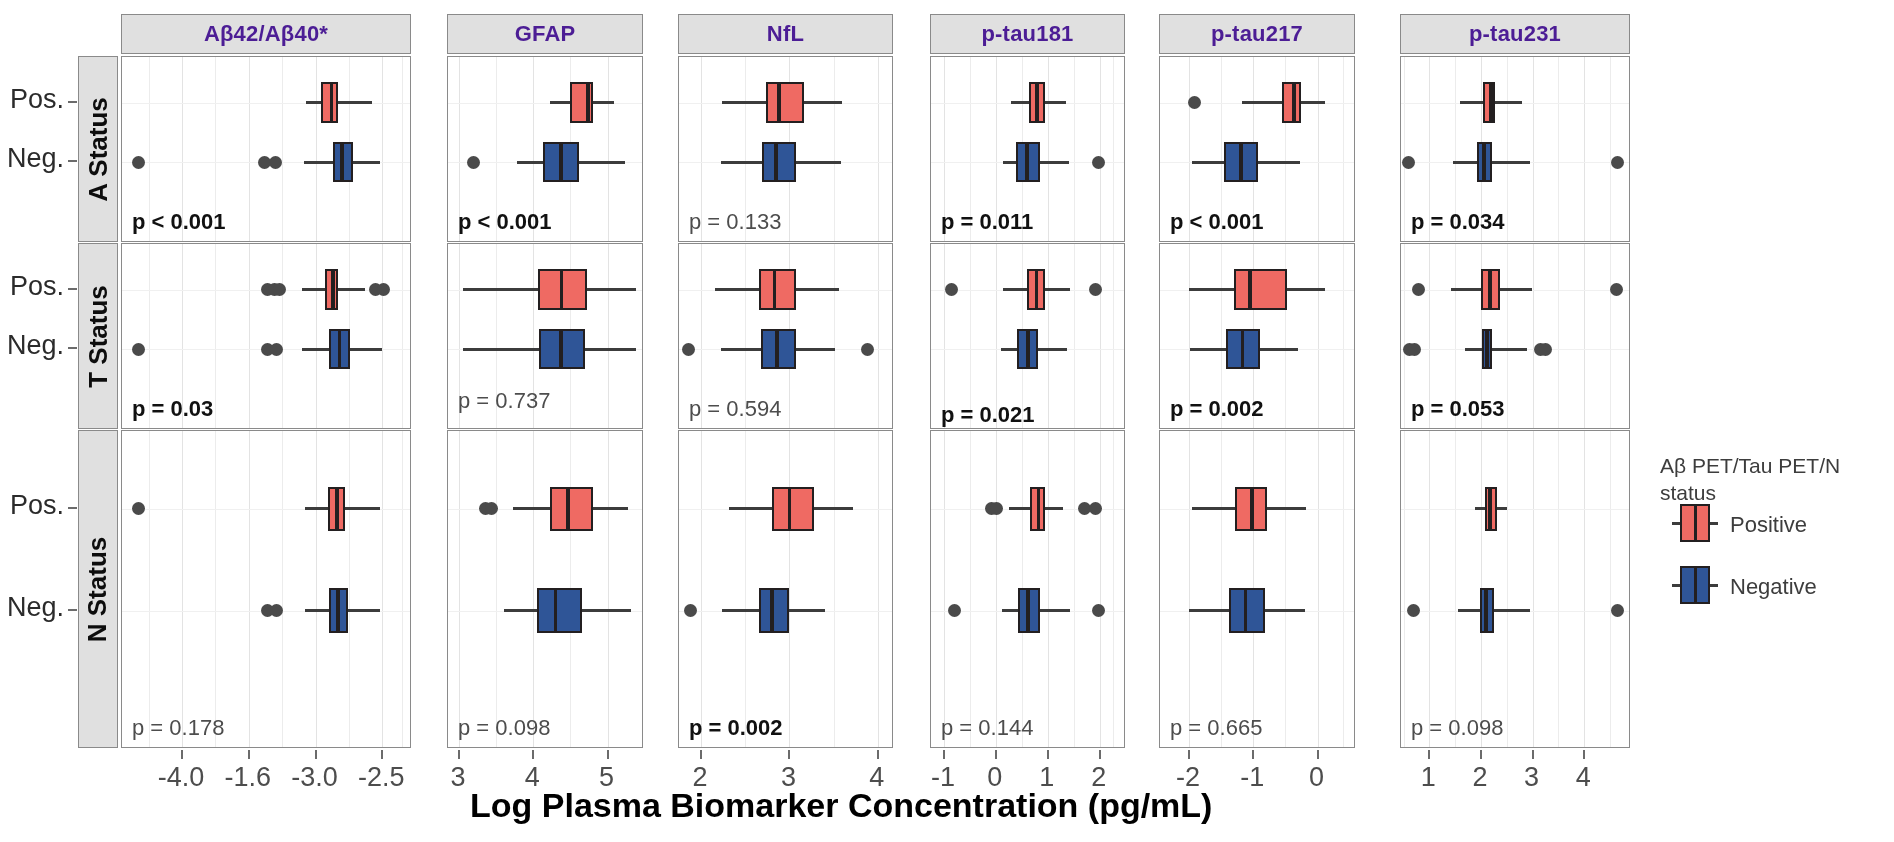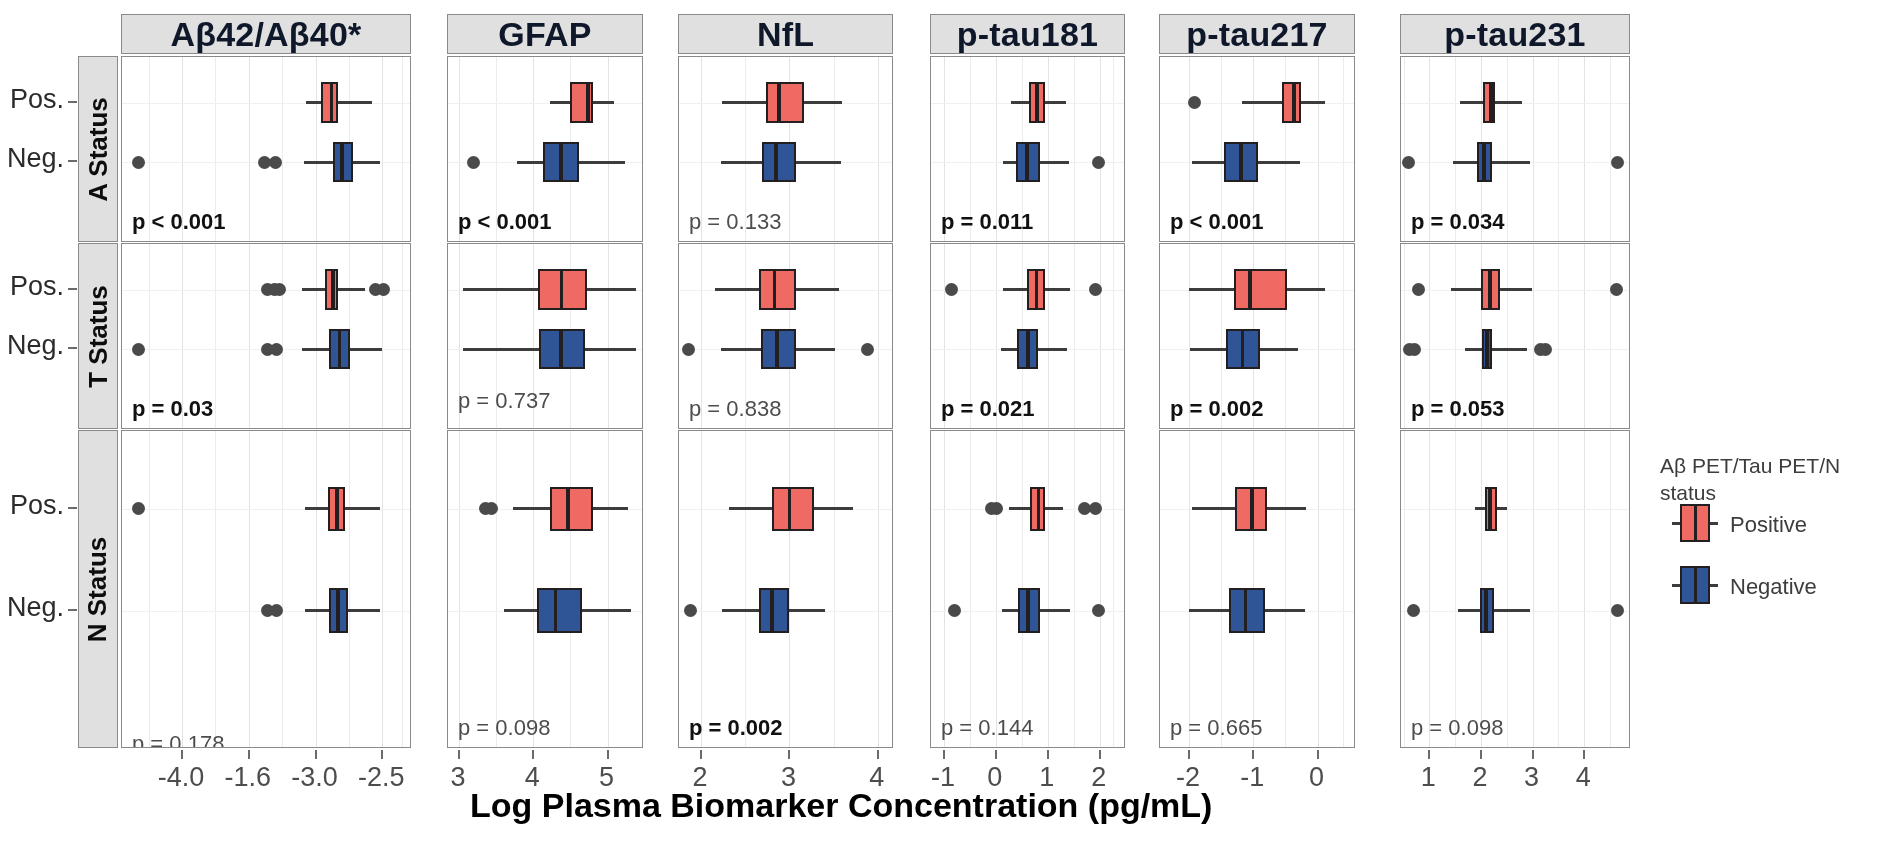--- a/index.html
+++ b/index.html
@@ -5,23 +5,23 @@
   html,body{margin:0;padding:0;background:#fff;}
   body{width:1894px;height:842px;font-family:"Liberation Sans",sans-serif;color:#111;overflow:hidden;}
   #root{position:relative;width:1894px;height:842px;}
 
   
   .abs{position:absolute;}
 
   
   .strip-top{
     background:#e0e0e0;border:1.5px solid #8a8a8a;
-    font-weight:bold;font-size:34px;letter-spacing:.2px;
+    font-weight:bold;font-size:22px;letter-spacing:.2px;
     display:flex;align-items:center;justify-content:center;
-    box-sizing:border-box;color:#0f172a;
+    box-sizing:border-box;color:#4c1d95;
   }
   .strip-right{
     background:#e0e0e0;border:1.5px solid #8a8a8a;
     font-weight:bold;font-size:26px;
     display:flex;align-items:center;justify-content:center;
     box-sizing:border-box;color:#0d0d0d;
   }
   .strip-right span{ transform:rotate(-90deg); white-space:nowrap; display:block;}
 
   
@@ -183,21 +183,21 @@
         <div class="hgrid" style="top: 179.67px;"></div>
         <div class="whisker" style="left: 182.879px; width: 74.7535px; top: 76.41px;"></div>
         <div class="box pos" style="left: 205.572px; width: 17.3535px; top: 55.65px; height: 44.52px;"></div>
         <div class="median" style="left: 213.116px; top: 55.65px; height: 44.52px;"></div>
         <div class="outlier" style="left: 9.5186px; top: 71.41px;"></div>
         <div class="whisker" style="left: 182.879px; width: 74.7535px; top: 178.17px;"></div>
         <div class="box neg" style="left: 206.907px; width: 18.6884px; top: 157.41px; height: 44.52px;"></div>
         <div class="median" style="left: 214.451px; top: 157.41px; height: 44.52px;"></div>
         <div class="outlier" style="left: 139.002px; top: 173.17px;"></div>
         <div class="outlier" style="left: 148.347px; top: 173.17px;"></div>
-        <div class="pval" style="left: 10px; top: 300px;">p = 0.178</div>
+        <div class="pval" style="left: 10px; top: 284px;">p = 0.178</div>
       </div>
       <div class="panel abs" style="left: 447px; top: 56px; width: 196px; height: 186px;">
         <div class="gridline" style="left: 48.25px;"></div>
         <div class="gridline" style="left: 122.481px;"></div>
         <div class="gridline" style="left: 159.596px;"></div>
         <div class="gridline major" style="left: 11.1346px;"></div>
         <div class="gridline major" style="left: 85.3654px;"></div>
         <div class="gridline major" style="left: 159.596px;"></div>
         <div class="hgrid" style="top: 45.57px;"></div>
         <div class="hgrid" style="top: 105.09px;"></div>
@@ -271,21 +271,21 @@
         <div class="hgrid" style="top: 45.57px;"></div>
         <div class="hgrid" style="top: 105.09px;"></div>
         <div class="whisker" style="left: 36.2167px; width: 123.667px; top: 44.07px;"></div>
         <div class="box pos" style="left: 80.3833px; width: 37.1px; top: 25.2263px; height: 40.6875px;"></div>
         <div class="median" style="left: 93.6px; top: 25.2263px; height: 40.6875px;"></div>
         <div class="whisker" style="left: 41.5167px; width: 114.833px; top: 103.59px;"></div>
         <div class="box neg" style="left: 82.15px; width: 35.3333px; top: 84.7462px; height: 40.6875px;"></div>
         <div class="median" style="left: 96.25px; top: 84.7462px; height: 40.6875px;"></div>
         <div class="outlier" style="left: 3.21667px; top: 98.59px;"></div>
         <div class="outlier" style="left: 181.65px; top: 98.59px;"></div>
-        <div class="pval" style="left: 10px; top: 152px;">p = 0.838</div>
+        <div class="pval" style="left: 10px; top: 152px;">p = 0.594</div>
       </div>
       <div class="panel abs" style="left: 678px; top: 430px; width: 215px; height: 318px;">
         <div class="gridline" style="left: 66.25px;"></div>
         <div class="gridline" style="left: 154.583px;"></div>
         <div class="gridline major" style="left: 22.0833px;"></div>
         <div class="gridline major" style="left: 110.417px;"></div>
         <div class="gridline major" style="left: 198.75px;"></div>
         <div class="hgrid" style="top: 77.91px;"></div>
         <div class="hgrid" style="top: 179.67px;"></div>
         <div class="whisker" style="left: 50.35px; width: 123.667px; top: 76.41px;"></div>
@@ -329,21 +329,21 @@
         <div class="hgrid" style="top: 45.57px;"></div>
         <div class="hgrid" style="top: 105.09px;"></div>
         <div class="whisker" style="left: 72.1297px; width: 66.4216px; top: 44.07px;"></div>
         <div class="box pos" style="left: 96px; width: 18.1622px; top: 25.2263px; height: 40.6875px;"></div>
         <div class="median" style="left: 103.541px; top: 25.2263px; height: 40.6875px;"></div>
         <div class="outlier" style="left: 14.2568px; top: 39.07px;"></div>
         <div class="outlier" style="left: 157.997px; top: 39.07px;"></div>
         <div class="whisker" style="left: 70.0541px; width: 66.4216px; top: 103.59px;"></div>
         <div class="box neg" style="left: 85.6216px; width: 21.7946px; top: 84.7462px; height: 40.6875px;"></div>
         <div class="median" style="left: 95.2378px; top: 84.7462px; height: 40.6875px;"></div>
-        <div class="pval sig" style="left: 10px; top: 152px;">p = 0.021</div>
+        <div class="pval sig" style="left: 10px; top: 158px;">p = 0.021</div>
       </div>
       <div class="panel abs" style="left: 930px; top: 430px; width: 195px; height: 318px;">
         <div class="gridline" style="left: 38.9189px;"></div>
         <div class="gridline" style="left: 90.8108px;"></div>
         <div class="gridline" style="left: 142.703px;"></div>
         <div class="gridline" style="left: 181.622px;"></div>
         <div class="gridline major" style="left: 12.973px;"></div>
         <div class="gridline major" style="left: 64.8649px;"></div>
         <div class="gridline major" style="left: 116.757px;"></div>
         <div class="gridline major" style="left: 168.649px;"></div>

